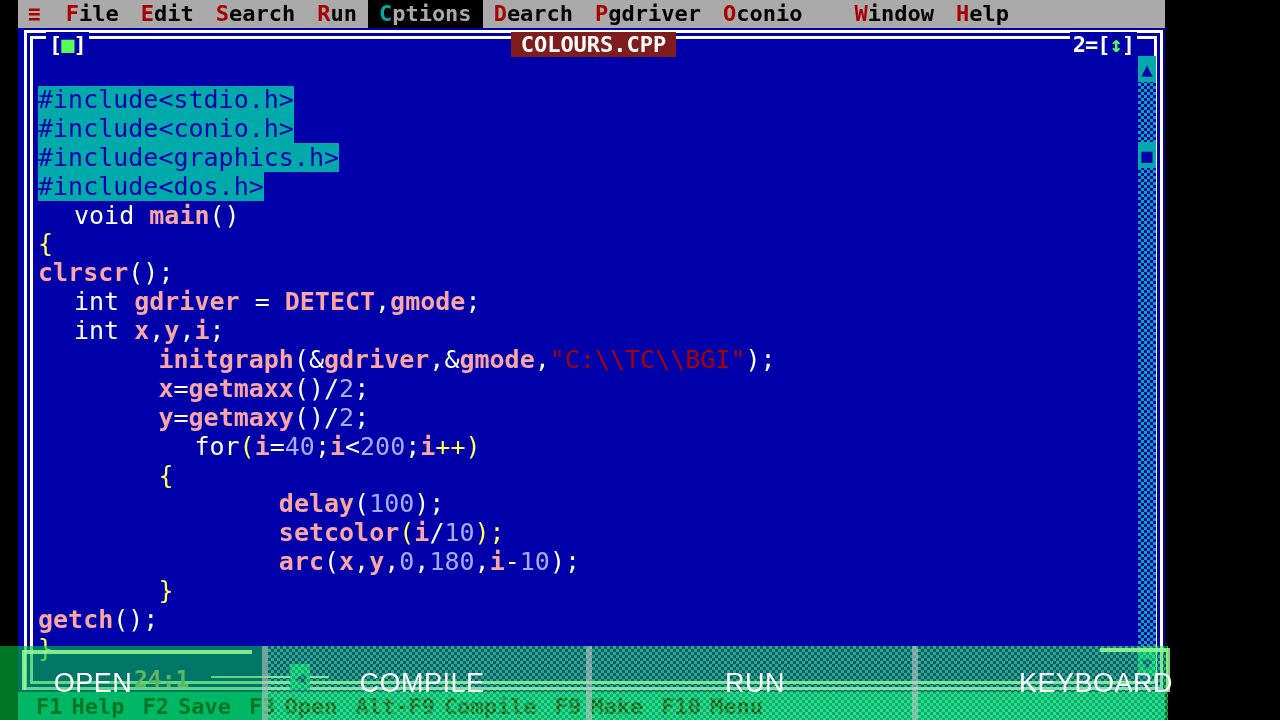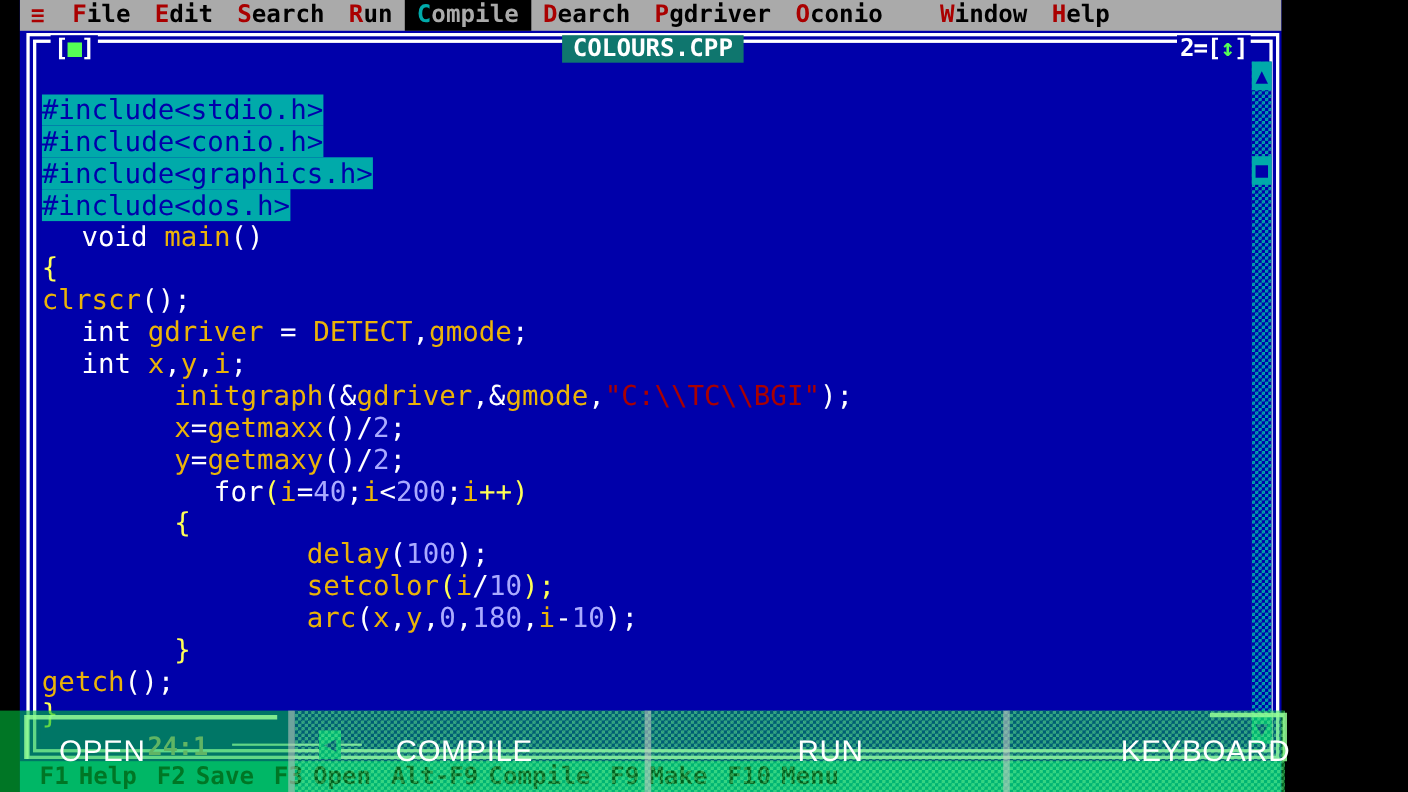--- a/index.html
+++ b/index.html
@@ -107,21 +107,21 @@
     position: absolute;
     left: 0; top: 2px;
     width: 1139px;
     text-align: center;
     font-size: 22px;
     font-weight: bold;
     color: #ffffff;
     z-index: 6;
   }
   .win-title span {
-    background: #0f766e;
+    background: #7f1d1d;
     padding: 0 10px;
   }
   .win-num {
     position: absolute;
     right: 26px; top: 2px;
     color: #ffffff;
     font-size: 22px;
     font-weight: bold;
     background: #0000aa;
     padding: 0 3px;
@@ -141,21 +141,21 @@
     font-family: "DejaVu Sans Mono", monospace;
     font-size: 25px;
     line-height: 28.9px;
     white-space: pre;
     color: #ffffff;
     z-index: 3;
   }
   .cl { display: block; height: 28.9px; }
   .sel { background: #00aaaa; color: #0000aa; }
   .kw   { color: #ffffff; margin-left: 36px; }
-  .id   { color: #eab308; }
+  .id   { color: #fca5a5; font-weight: bold; }
   .num  { color: #aaaaff; }
   .str  { color: #aa0000; }
   .pun  { color: #ffff55; }
   .pl   { color: #ffffff; }
 
   
   #vscroll {
     position: absolute;
     right: 7px;
     top: 26px;
@@ -297,21 +297,21 @@
 
   <div id="ide">
 
     <div id="menubar">
       <span class="menu-ham">≡</span>
       <span id="menu-items-host" style="display:flex;align-items:flex-end;">
           <span class="menu-item"><span class="hot">F</span><span class="rest">ile</span></span>
           <span class="menu-item"><span class="hot">E</span><span class="rest">dit</span></span>
           <span class="menu-item"><span class="hot">S</span><span class="rest">earch</span></span>
           <span class="menu-item"><span class="hot">R</span><span class="rest">un</span></span>
-          <span class="menu-item active"><span class="hot">C</span><span class="rest">ompile</span></span>
+          <span class="menu-item active"><span class="hot">C</span><span class="rest">ptions</span></span>
           <span class="menu-item"><span class="hot">D</span><span class="rest">earch</span></span>
           <span class="menu-item"><span class="hot">P</span><span class="rest">gdriver</span></span>
           <span class="menu-item"><span class="hot">O</span><span class="rest">conio</span></span>
           <span class="menu-spacer"></span>
           <span class="menu-item"><span class="hot">W</span><span class="rest">indow</span></span>
           <span class="menu-item"><span class="hot">H</span><span class="rest">elp</span></span>
         </span>
     </div>
 
     <div id="editwin">

